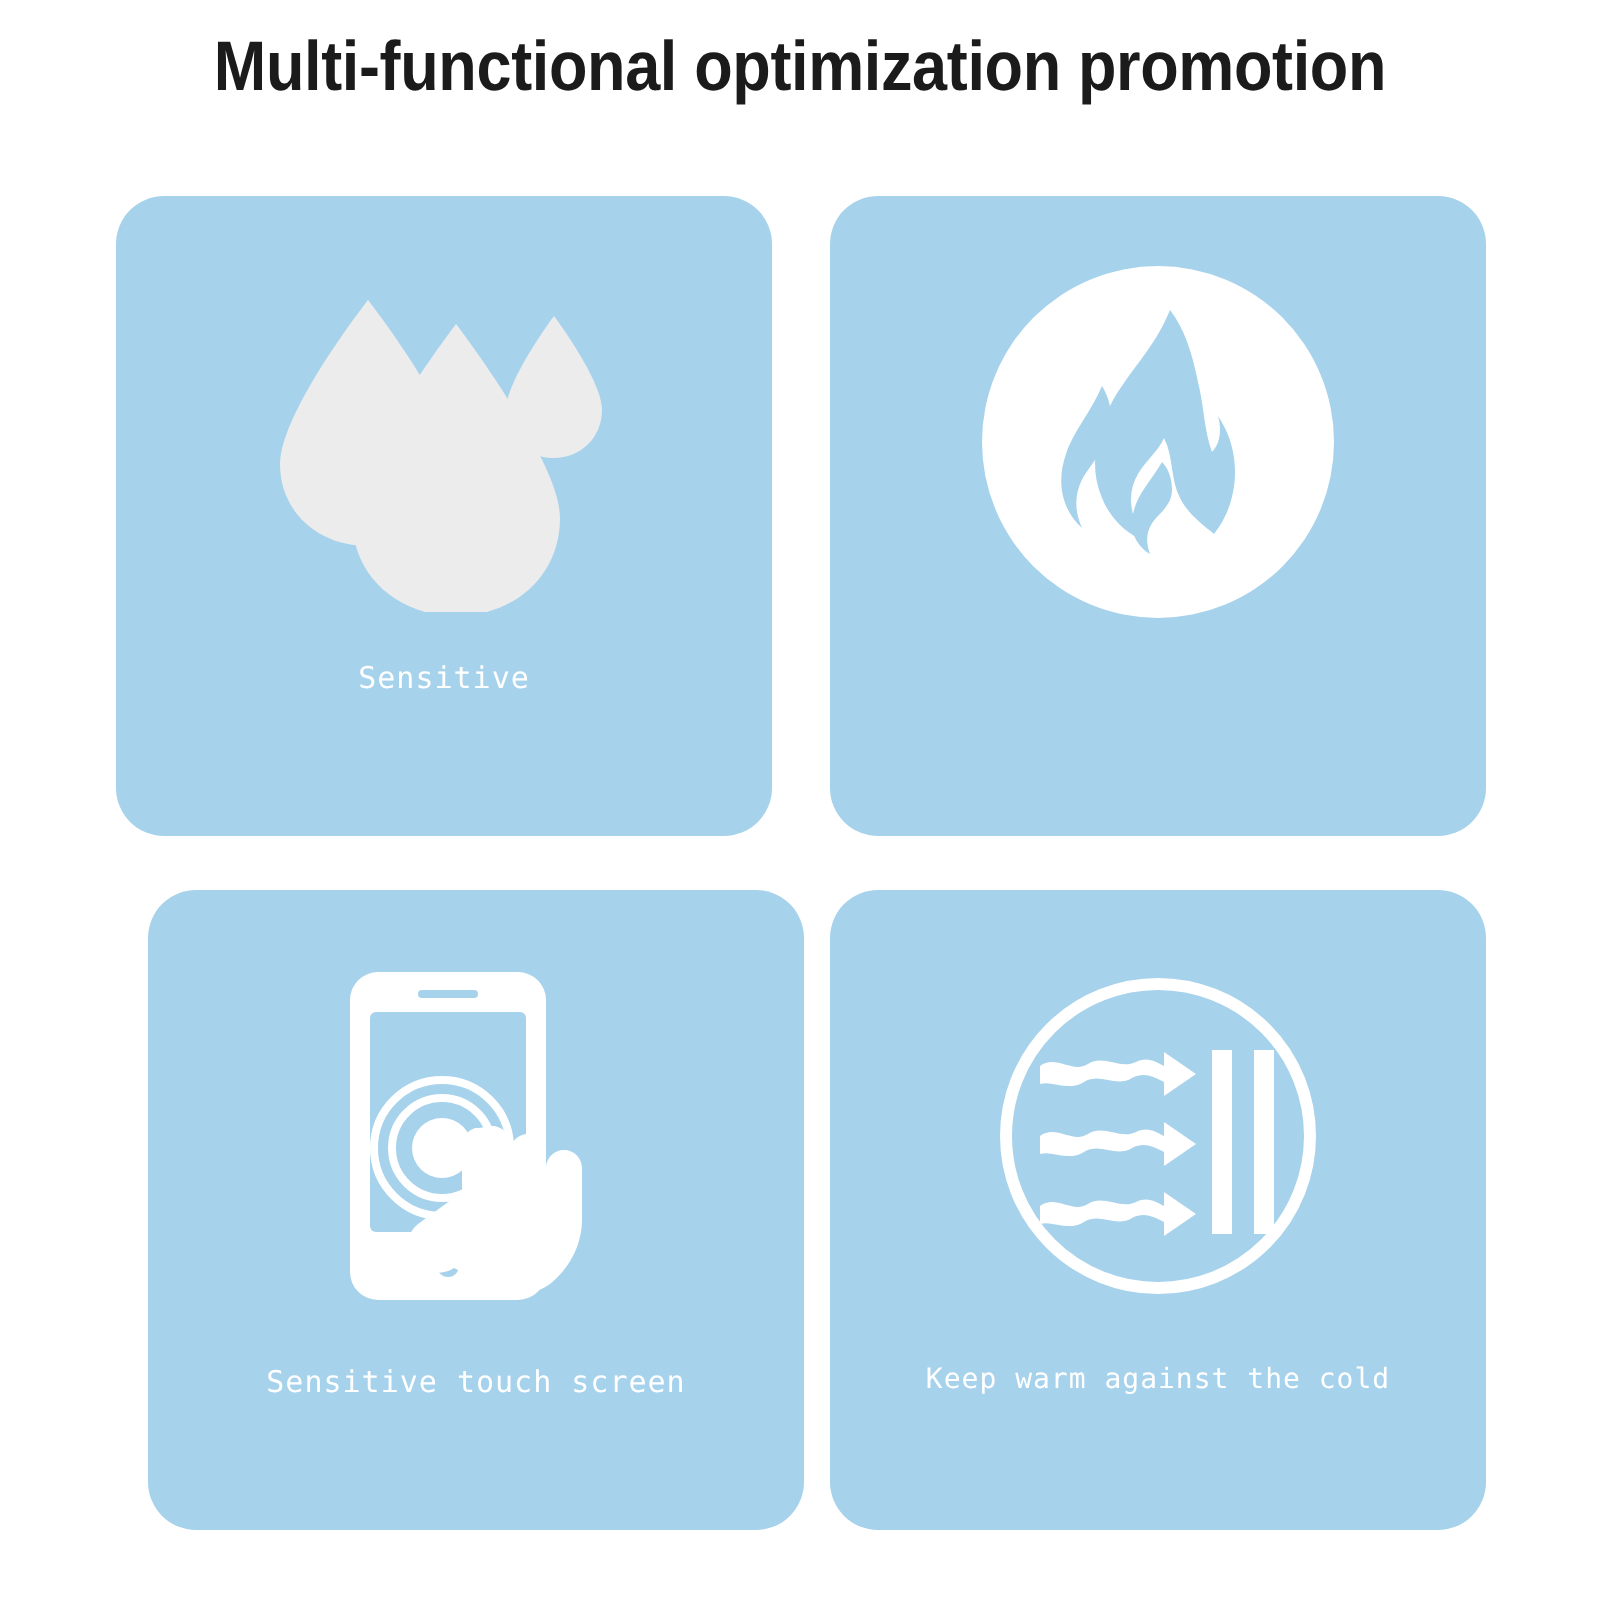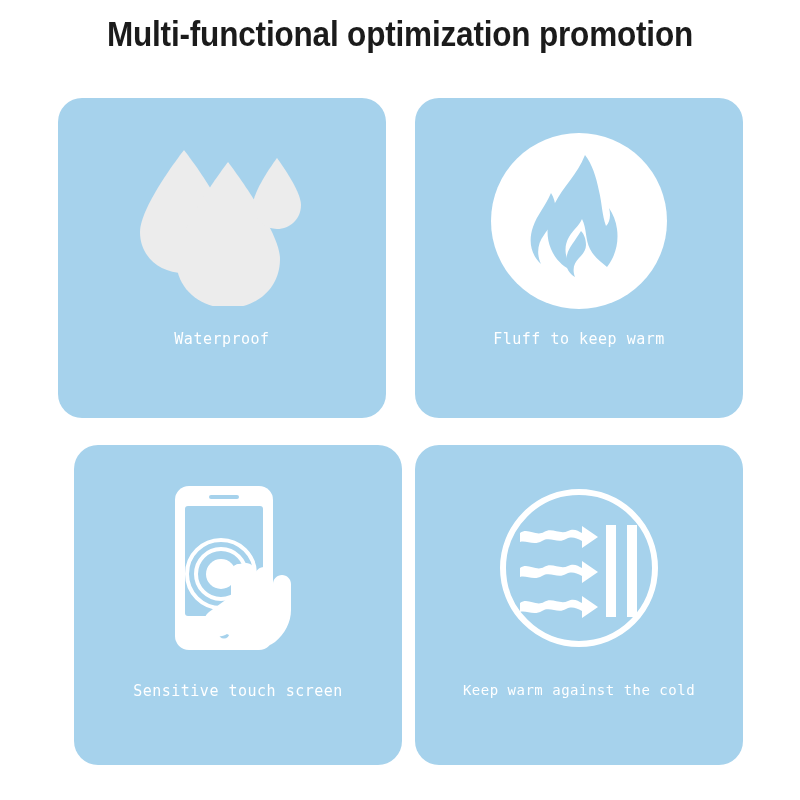--- a/index.html
+++ b/index.html
@@ -106,21 +106,21 @@
       <div class="icon-wrap">
         <svg width="200" height="170" viewBox="0 0 200 170" aria-hidden="true">
 
           <path d="M62 14 C62 14 18 70 18 96 C18 120 37 137 62 137 C87 137 106 120 106 96 C106 70 62 14 62 14 Z" fill="#ececec"></path>
 
           <path d="M106 44 C106 44 54 112 54 141 C54 170 77 190 106 190 C135 190 158 170 158 141 C158 112 106 44 106 44 Z" fill="#ececec" transform="translate(0,-18) scale(1)"></path>
 
           <path d="M155 22 C155 22 131 54 131 69 C131 83 142 93 155 93 C168 93 179 83 179 69 C179 54 155 22 155 22 Z" fill="#ececec"></path>
         </svg>
       </div>
-      <div class="card-label">Waterproof</div>
+      <div class="card-label">Sensitive</div>
     </div>
 
     <div class="card card-1">
       <div class="icon-wrap">
         <svg width="180" height="180" viewBox="0 0 180 180" aria-hidden="true">
           <defs>
             <mask id="flameMask">
               <rect x="0" y="0" width="180" height="180" fill="#fff"></rect>
 
               <path d="M96 24
@@ -148,21 +148,20 @@
                        C 86 110 80 116 78 124
                        C 75 134 79 142 86 146
                        C 83 138 85 132 90 127
                        C 94 123 97 119 97 114
                        C 97 108 95 103 92 100 Z" fill="#000"></path>
             </mask>
           </defs>
           <circle cx="90" cy="90" r="88" fill="#ffffff" mask="url(#flameMask)"></circle>
         </svg>
       </div>
-      <div class="card-label">Fluff to keep warm</div>
     </div>
 
     <div class="card card-2">
       <div class="icon-wrap">
         <svg width="190" height="180" viewBox="0 0 190 180" aria-hidden="true">
           <defs>
             <mask id="phoneMask">
               <rect x="0" y="0" width="190" height="180" fill="#fff"></rect>
 
               <rect x="42" y="28" width="78" height="110" rx="3" fill="#000"></rect>

